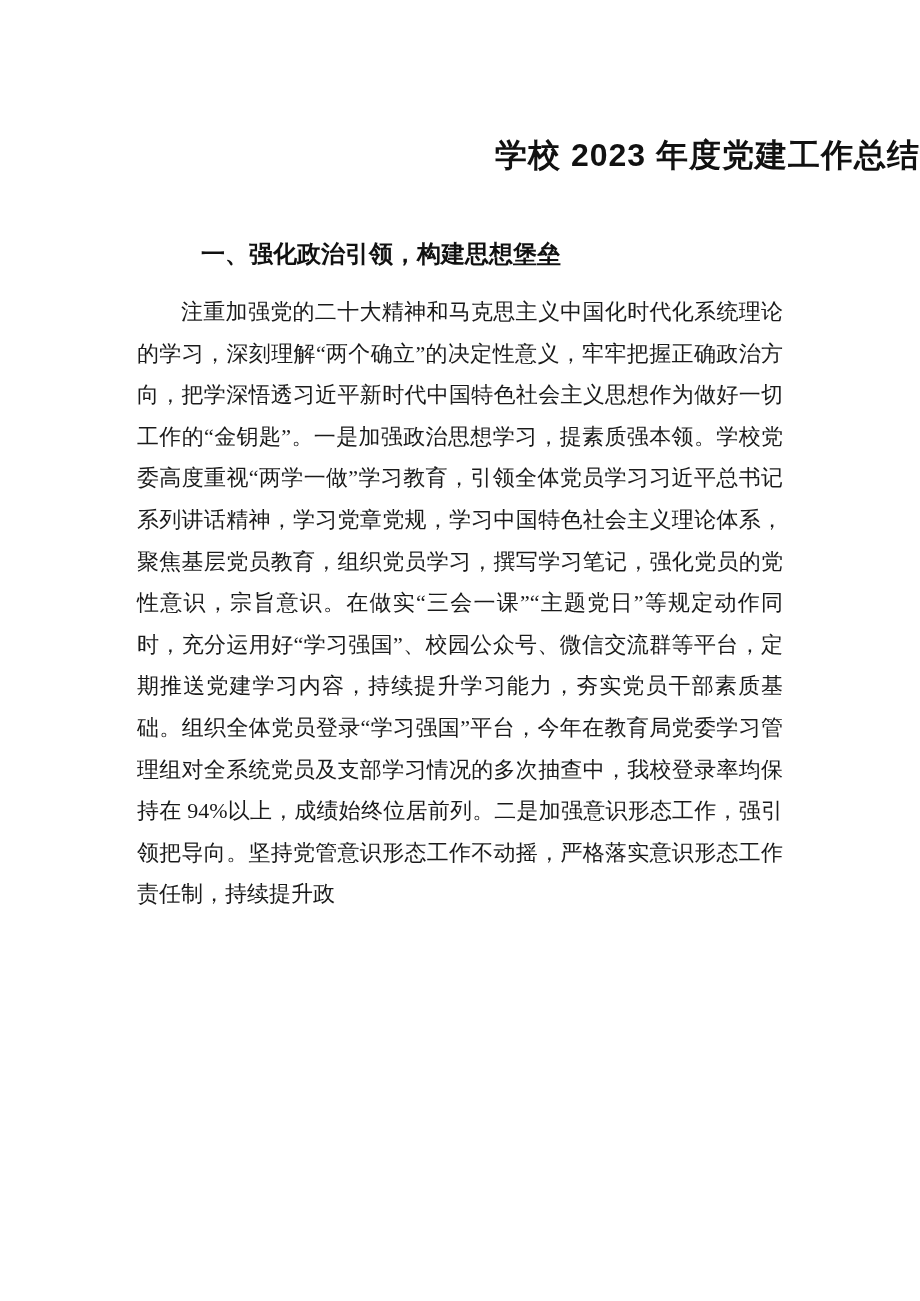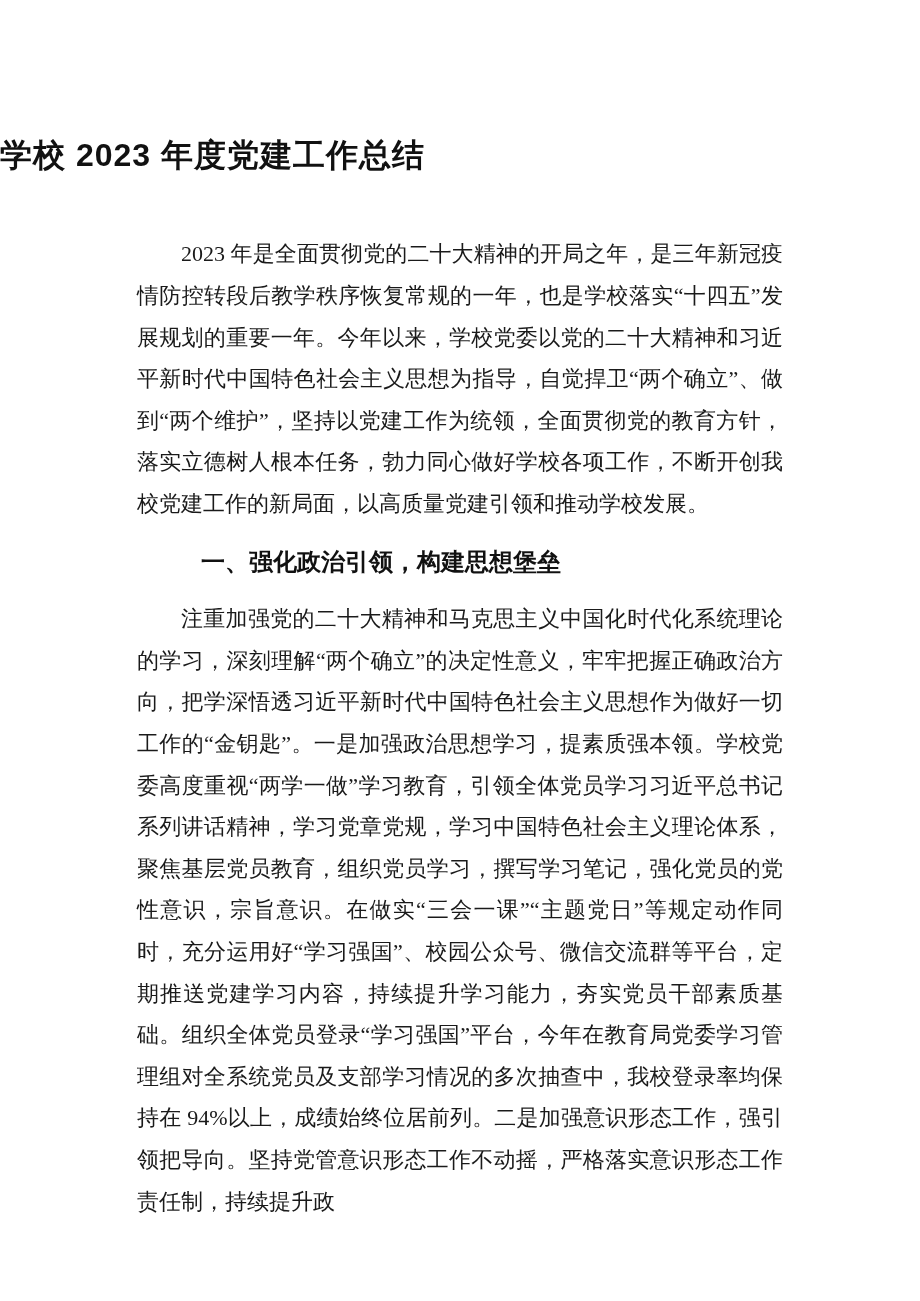--- a/index.html
+++ b/index.html
@@ -14,21 +14,21 @@
     background: #ffffff;
     overflow: hidden;
     color: #111111;
   }
   .doc {
     width: 646px;
     margin: 0 auto;
   }
   .doc-title {
     padding-top: 110px;
-    text-align: left;
+    text-align: right;
     font-family: "Liberation Sans", "DejaVu Sans", sans-serif;
     font-weight: 700;
     font-size: 32px;
     line-height: 48px;
     letter-spacing: 1px;
     color: #111111;
   }
   .body-text {
     margin-top: 54px;
     font-family: "Liberation Serif", "DejaVu Serif", serif;
@@ -53,19 +53,18 @@
     text-align: left;
   }
 </style>
 </head>
 <body>
 
 <div class="page">
   <h1 class="doc-title"><span>学校 2023 年度党建工作总结</span></h1>
 
   <div class="doc body-text">
-    <p class="para">2023 年是全面贯彻党的二十大精神的开局之年，是三年新冠疫情防控转段后教学秩序恢复常规的一年，也是学校落实“十四五”发展规划的重要一年。今年以来，学校党委以党的二十大精神和习近平新时代中国特色社会主义思想为指导，自觉捍卫“两个确立”、做到“两个维护”，坚持以党建工作为统领，全面贯彻党的教育方针，落实立德树人根本任务，勃力同心做好学校各项工作，不断开创我校党建工作的新局面，以高质量党建引领和推动学校发展。</p>
 
     <h2 class="section-heading">一、强化政治引领，构建思想堡垒</h2>
 
     <p class="para">注重加强党的二十大精神和马克思主义中国化时代化系统理论的学习，深刻理解“两个确立”的决定性意义，牢牢把握正确政治方向，把学深悟透习近平新时代中国特色社会主义思想作为做好一切工作的“金钥匙”。一是加强政治思想学习，提素质强本领。学校党委高度重视“两学一做”学习教育，引领全体党员学习习近平总书记系列讲话精神，学习党章党规，学习中国特色社会主义理论体系，聚焦基层党员教育，组织党员学习，撰写学习笔记，强化党员的党性意识，宗旨意识。在做实“三会一课”“主题党日”等规定动作同时，充分运用好“学习强国”、校园公众号、微信交流群等平台，定期推送党建学习内容，持续提升学习能力，夯实党员干部素质基础。组织全体党员登录“学习强国”平台，今年在教育局党委学习管理组对全系统党员及支部学习情况的多次抽查中，我校登录率均保持在 94%以上，成绩始终位居前列。二是加强意识形态工作，强引领把导向。坚持党管意识形态工作不动摇，严格落实意识形态工作责任制，持续提升政</p>
   </div>
 </div>
 
 </body></html>

